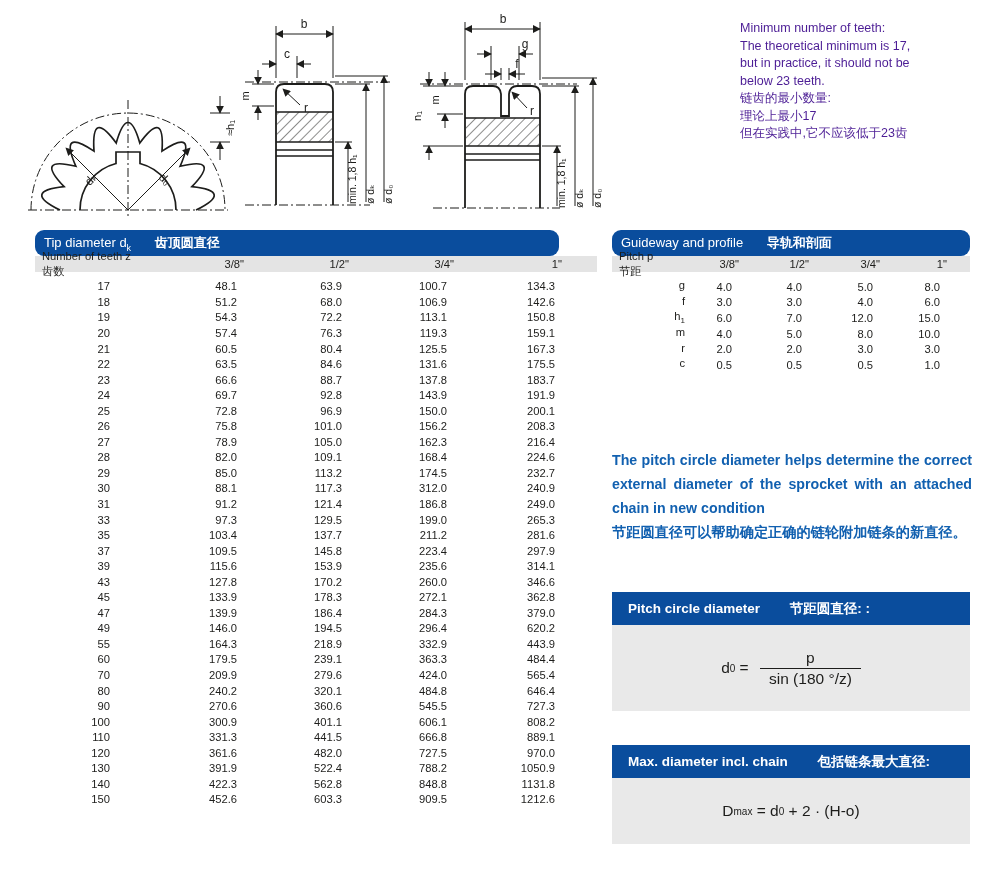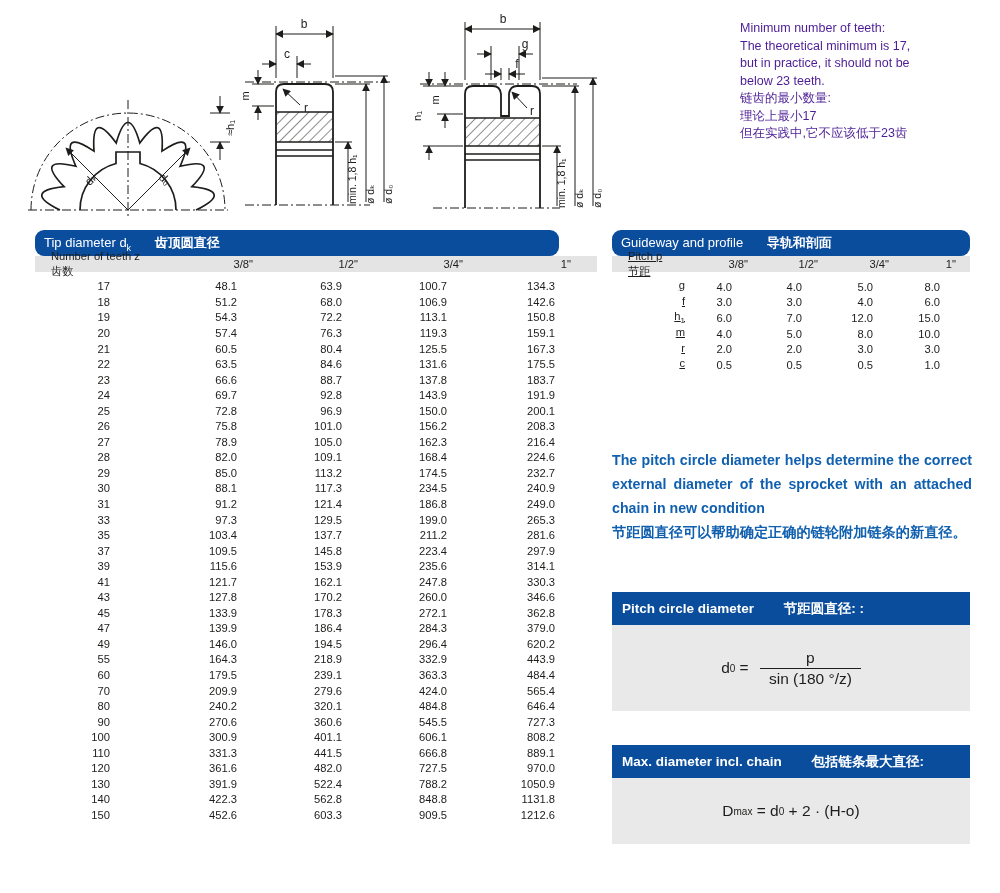--- a/index.html
+++ b/index.html
@@ -19,53 +19,53 @@
   .tbl-tip{left:35px;width:562px;}
   .tbl-gw{left:612px;width:358px;}
   .bar{background:#0a4d9d;color:#fff;height:26px;line-height:26px;font-size:13px;padding-left:9px;
        box-sizing:border-box;white-space:nowrap;border-radius:9px;}
   .bar .zh{font-weight:700;margin-left:20px;}
   .bar sub{font-size:9px;}
   .tbl-tip .bar{width:524px;}
   .tbl-gw .bar{width:358px;}
   .subhead{background:#e4e4e4;height:40px;display:flex;align-items:center;font-size:12.2px;
            box-sizing:border-box;}
-  .subhead .c0{padding-left:16px;line-height:14.5px;}
+  .subhead .c0{padding-left:7px;line-height:14.5px;}
   .subhead .num,.rowflex .num{text-align:right;}
   .rows{margin-top:7px;}
   .rowflex{display:flex;align-items:center;}
   .tbl-tip .rowflex{height:15.55px;font-size:11.2px;}
   .tbl-gw .rowflex{height:15.7px;font-size:11.2px;}
   .tbl-tip .c0{width:75px;}
   .tbl-tip .k1{width:127px;}
   .tbl-tip .k2{width:105px;}
   .tbl-tip .k3{width:105px;}
   .tbl-tip .k4{width:108px;}
   .tbl-tip .subhead .c0{width:150px;text-align:left;}
   .tbl-tip .subhead .k1{width:52px;}
-  .tbl-gw .c0{width:73px;text-align:right;text-decoration:underline;}
+  .tbl-gw .c0{width:73px;text-align:right;}
   .tbl-gw .k1{width:47px;}
   .tbl-gw .k2{width:70px;}
   .tbl-gw .k3{width:71px;}
   .tbl-gw .k4{width:67px;}
   .tbl-gw .subhead .c0{width:73px;text-align:left;}
   .tbl-gw .rowflex sub{font-size:8px;}
 
   
   .bluepara{position:absolute;left:612px;top:448px;width:360px;color:#1160b0;font-size:14.2px;
             line-height:24px;font-weight:600;}
   .bluepara .en{display:block;text-align:justify;}
   .bluepara .zh{display:block;text-align:justify;}
 
   
   .fbox{position:absolute;left:612px;width:358px;}
   .fbox-pitch{top:592px;}
   .fbox-max{top:745px;}
   .fbox .head{background:#0a4d9d;color:#fff;height:33px;line-height:33px;font-size:13.5px;
-              font-weight:600;padding-left:10px;box-sizing:border-box;white-space:nowrap;}
+              font-weight:600;padding-left:16px;box-sizing:border-box;white-space:nowrap;}
   .fbox .head .zh{font-weight:700;margin-left:26px;}
   .fbox-pitch .body{background:#e9e9e9;height:86px;display:flex;align-items:center;justify-content:center;}
   .fbox-max .body{background:#e9e9e9;height:66px;display:flex;align-items:center;justify-content:center;}
   .formula{font-size:15.5px;color:#1d1d1b;display:flex;align-items:center;white-space:pre;}
   .formula sub{font-size:10px;}
   .frac{display:inline-flex;flex-direction:column;align-items:center;margin-left:7px;}
   .frac .den{border-top:1.5px solid #1d1d1b;padding:1px 9px 0 9px;}
   .frac .num{padding:0 9px 1px 9px;}
 </style>
 </head>
@@ -318,21 +318,21 @@
       <div class="k1 num">85.0</div>
       <div class="k2 num">113.2</div>
       <div class="k3 num">174.5</div>
       <div class="k4 num">232.7</div>
     </div>
 
     <div class="rowflex">
       <div class="c0 num">30</div>
       <div class="k1 num">88.1</div>
       <div class="k2 num">117.3</div>
-      <div class="k3 num">234.5</div>
+      <div class="k3 num">312.0</div>
       <div class="k4 num">240.9</div>
     </div>
 
     <div class="rowflex">
       <div class="c0 num">31</div>
       <div class="k1 num">91.2</div>
       <div class="k2 num">121.4</div>
       <div class="k3 num">186.8</div>
       <div class="k4 num">249.0</div>
     </div>
@@ -362,27 +362,20 @@
     </div>
 
     <div class="rowflex">
       <div class="c0 num">39</div>
       <div class="k1 num">115.6</div>
       <div class="k2 num">153.9</div>
       <div class="k3 num">235.6</div>
       <div class="k4 num">314.1</div>
     </div>
 
-    <div class="rowflex">
-      <div class="c0 num">41</div>
-      <div class="k1 num">121.7</div>
-      <div class="k2 num">162.1</div>
-      <div class="k3 num">247.8</div>
-      <div class="k4 num">330.3</div>
-    </div>
 
     <div class="rowflex">
       <div class="c0 num">43</div>
       <div class="k1 num">127.8</div>
       <div class="k2 num">170.2</div>
       <div class="k3 num">260.0</div>
       <div class="k4 num">346.6</div>
     </div>
 
     <div class="rowflex">

